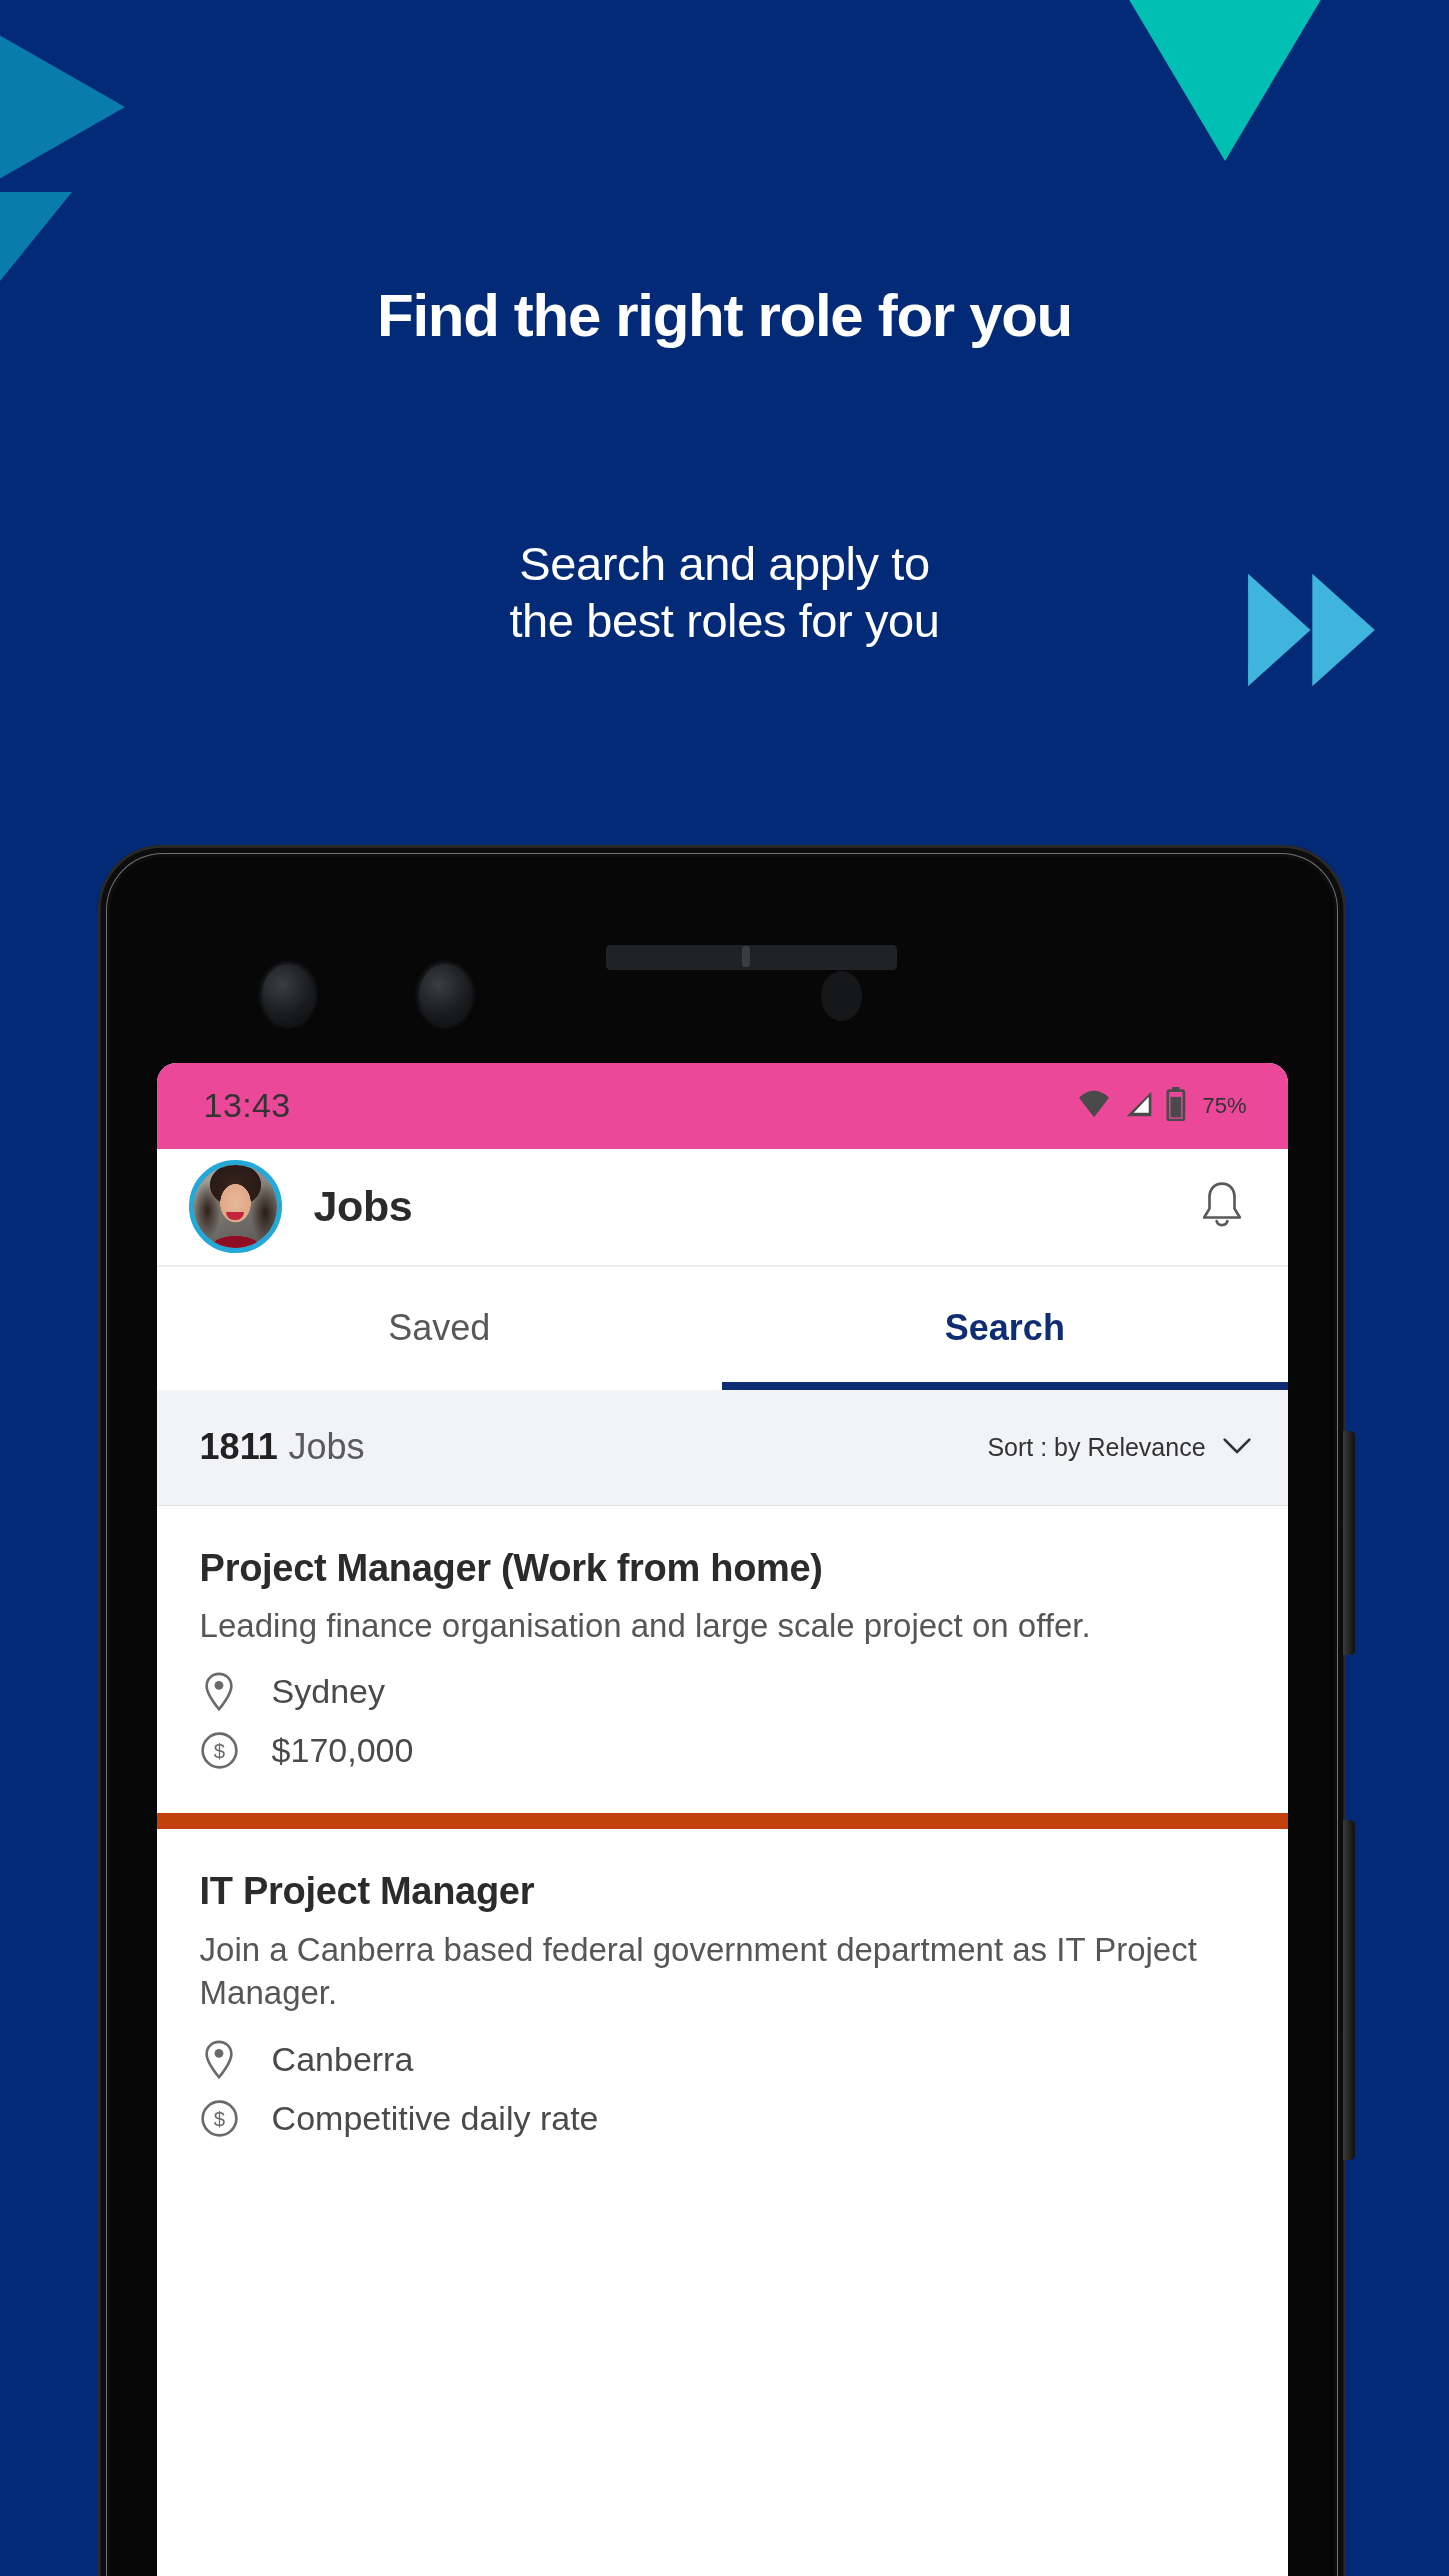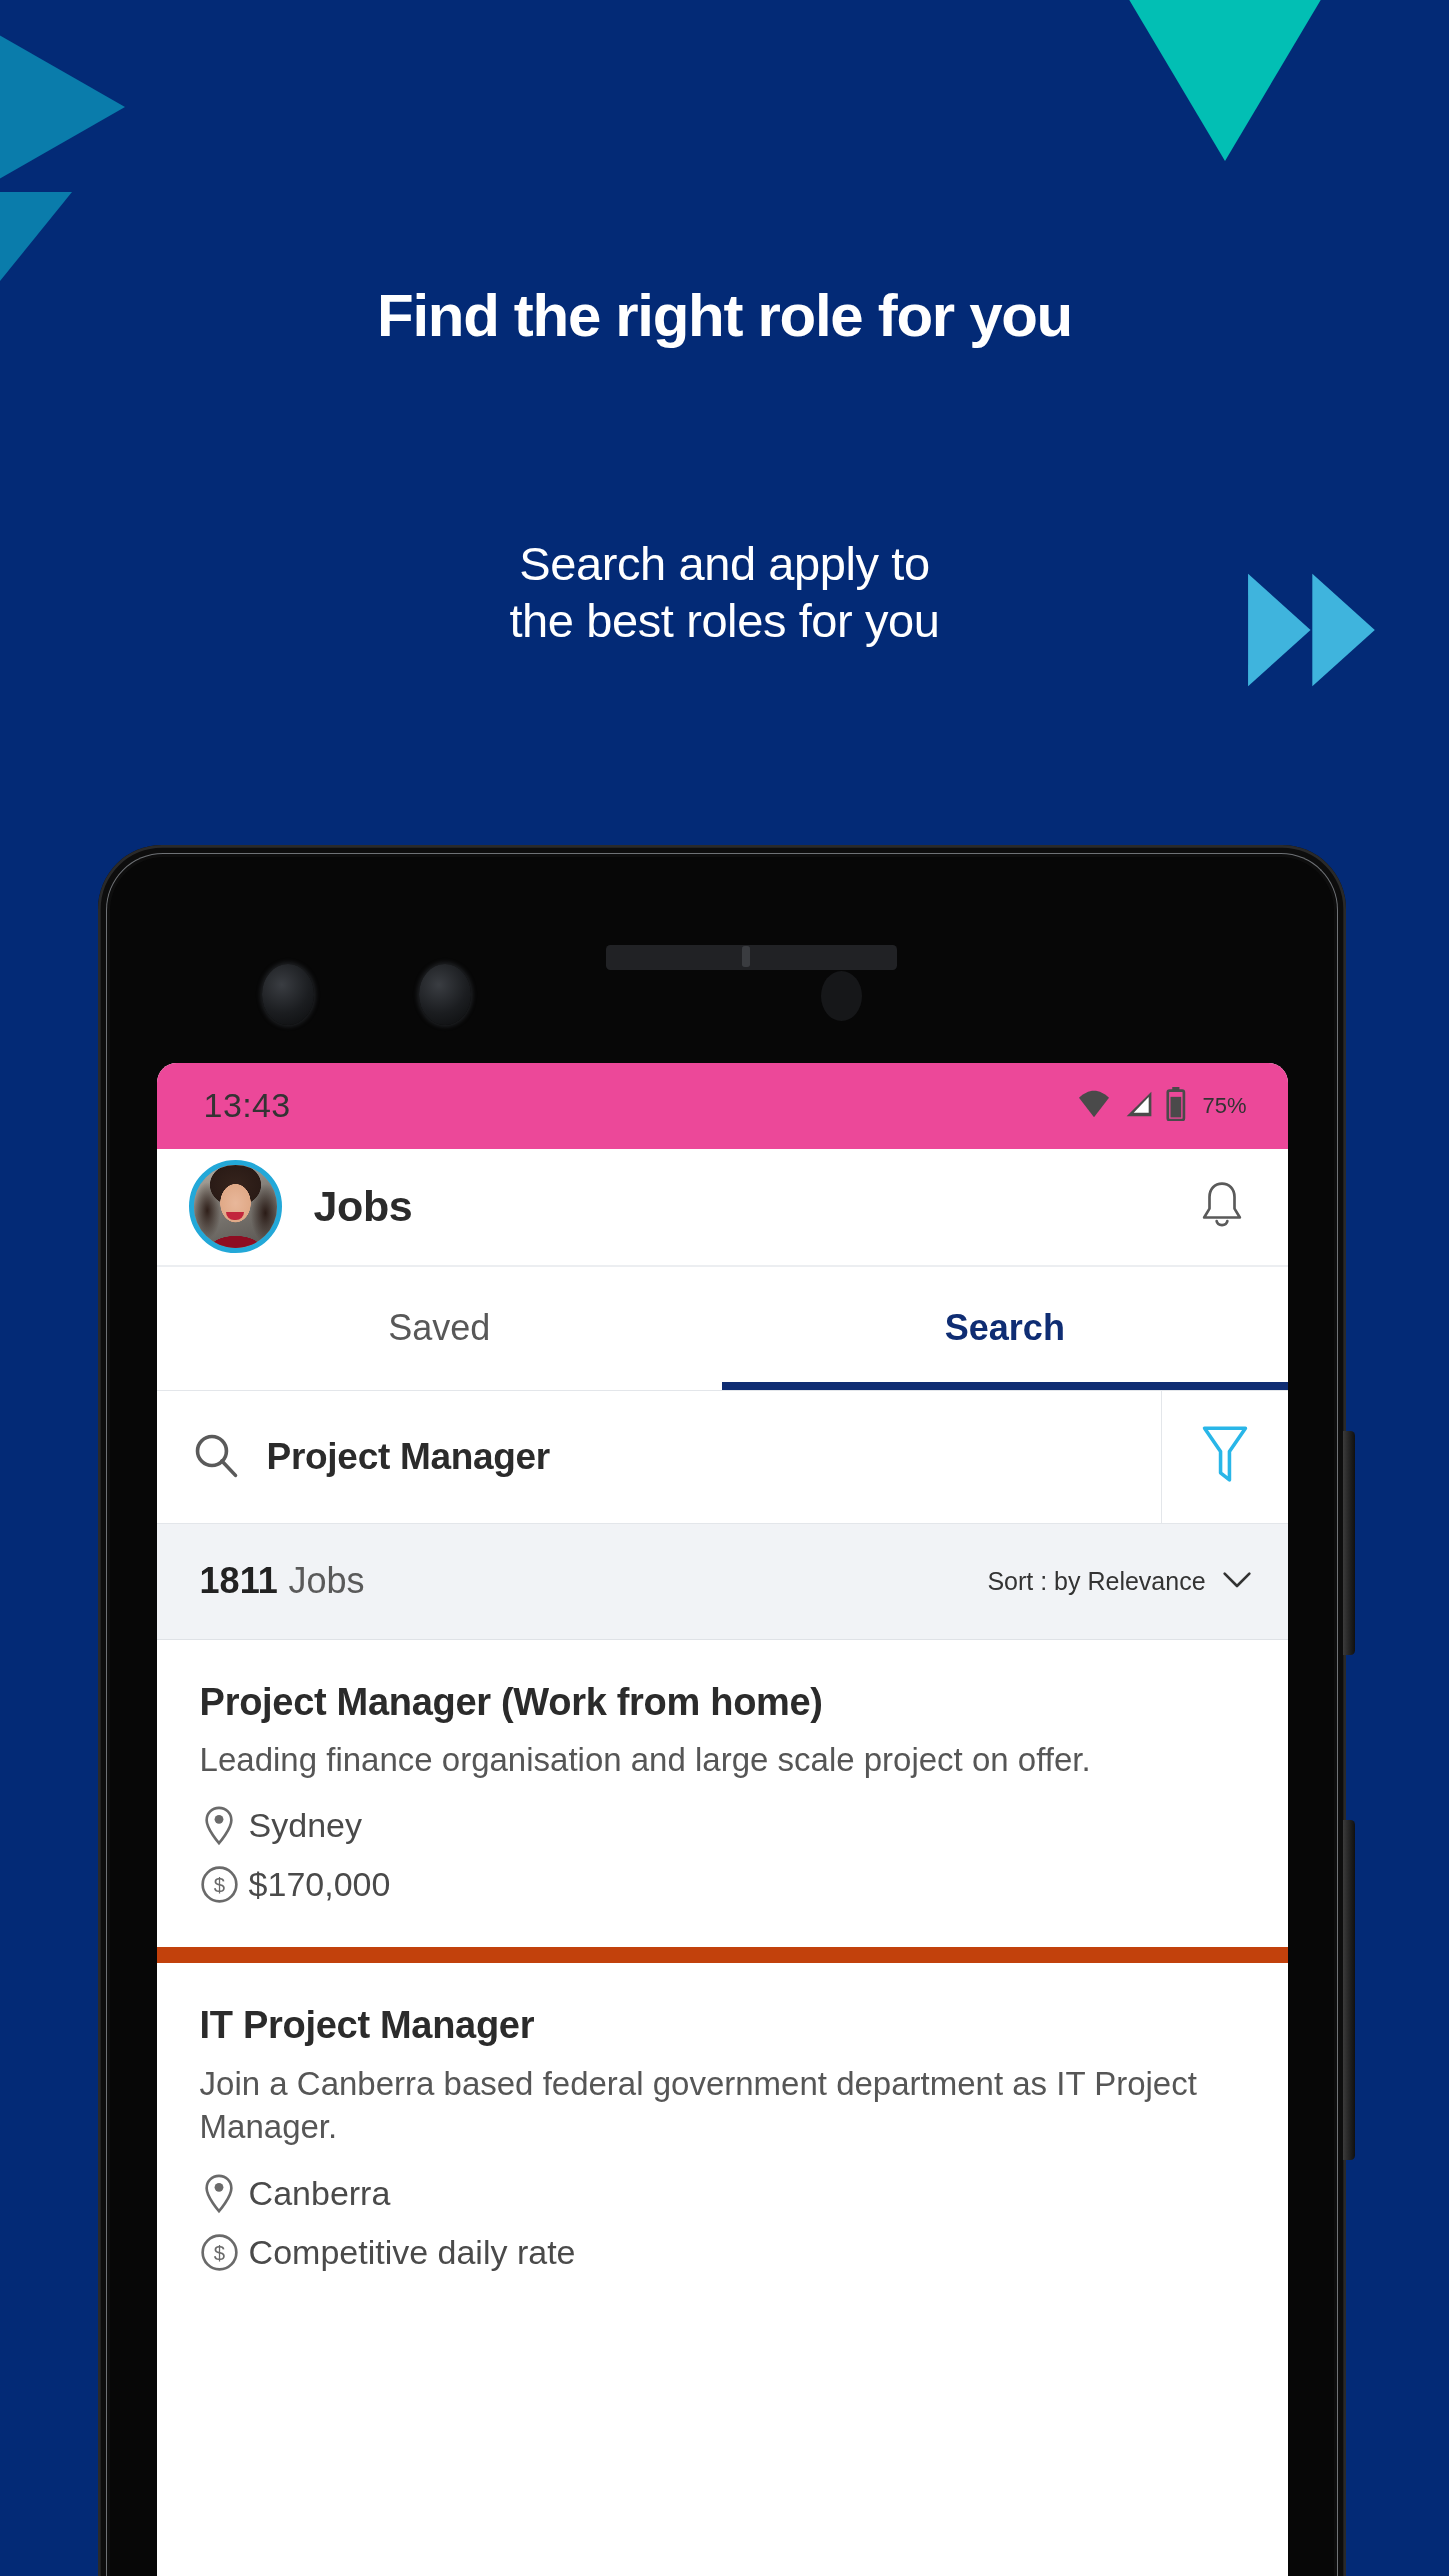--- a/index.html
+++ b/index.html
@@ -345,21 +345,21 @@
   }
   .job-desc {
     font-size: 33px;
     color: #565656;
     line-height: 1.32;
     margin-bottom: 23px;
   }
   .job-meta {
     display: flex;
     align-items: center;
-    gap: 10px;
+    gap: 33px;
     margin-top: 16px;
   }
   .job-meta-text {
     font-size: 34px;
     color: #4a4a4a;
   }
   .meta-icon { flex: none; width: 39px; height: 43px; display: flex; align-items: center; justify-content: center; }
 </style>
 </head>
 <body>
@@ -436,38 +436,20 @@
               <path d="M22 48 C23 54 33 54 34 48" fill="none" stroke="#5a5a5a" stroke-width="3" stroke-linecap="round"></path>
             </svg>
           </span>
         </div>
 
         <div class="tabs">
           <div class="tab">Saved</div>
           <div class="tab active">Search</div>
         </div>
 
-        <div class="search-row">
-          <div class="search-field">
-            <span>
-              <svg width="47" height="47" viewBox="0 0 52 52">
-                <circle cx="21" cy="21" r="16" fill="none" stroke="#5a5a5a" stroke-width="4"></circle>
-                <line x1="32" y1="32" x2="47" y2="48" stroke="#5a5a5a" stroke-width="4" stroke-linecap="round"></line>
-              </svg>
-            </span>
-            <span class="search-value" title="Search jobs">Project Manager</span>
-          </div>
-          <div class="filter-btn">
-            <span>
-              <svg width="52" height="64" viewBox="0 0 58 72">
-                <path d="M6 6 L52 6 L34 32 L34 64 L24 56 L24 32 Z" fill="none" stroke="#29b6e8" stroke-width="4" stroke-linejoin="round"></path>
-              </svg>
-            </span>
-          </div>
-        </div>
 
         <div class="results-bar">
           <div class="results-count">
             <b>1811</b><span class="lbl">Jobs</span>
           </div>
           <div class="sort-ctl">
             <span>Sort : by Relevance</span>
             <span>
               <svg width="30" height="19.7" viewBox="0 0 34 22">
                 <polyline points="3,4 17,18 31,4" fill="none" stroke="#333333" stroke-width="3" stroke-linecap="round" stroke-linejoin="round"></polyline>

